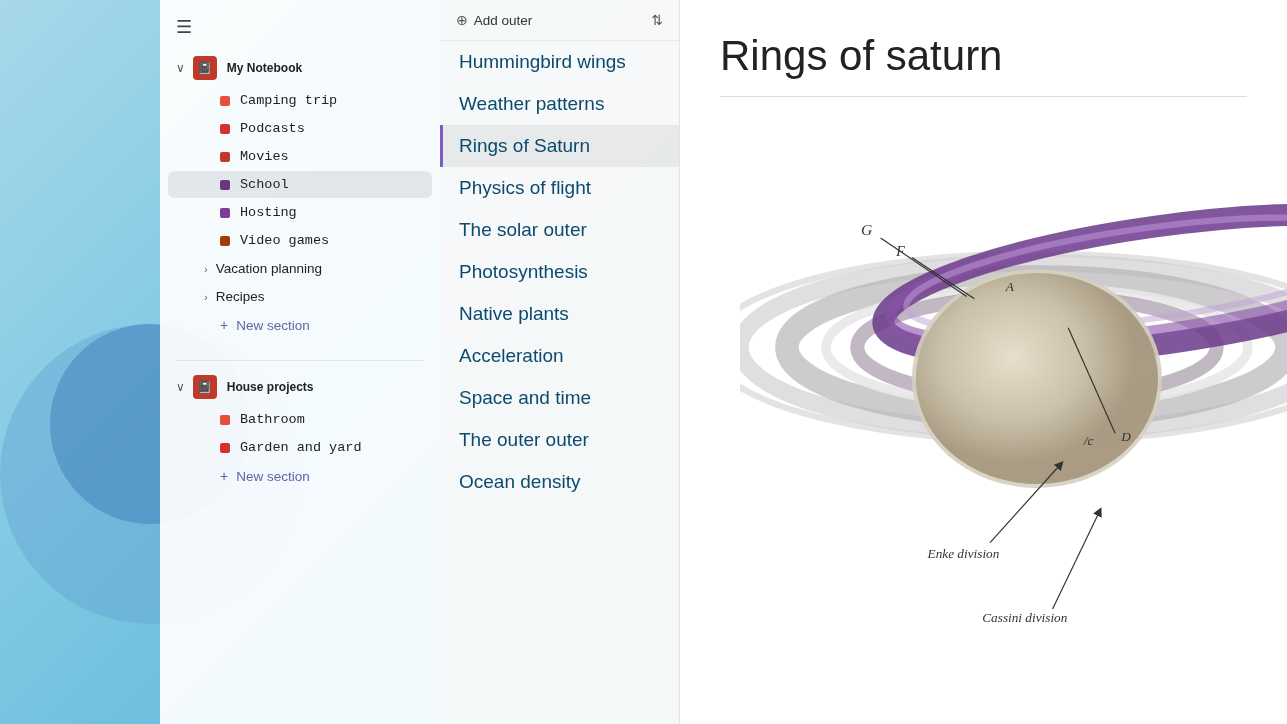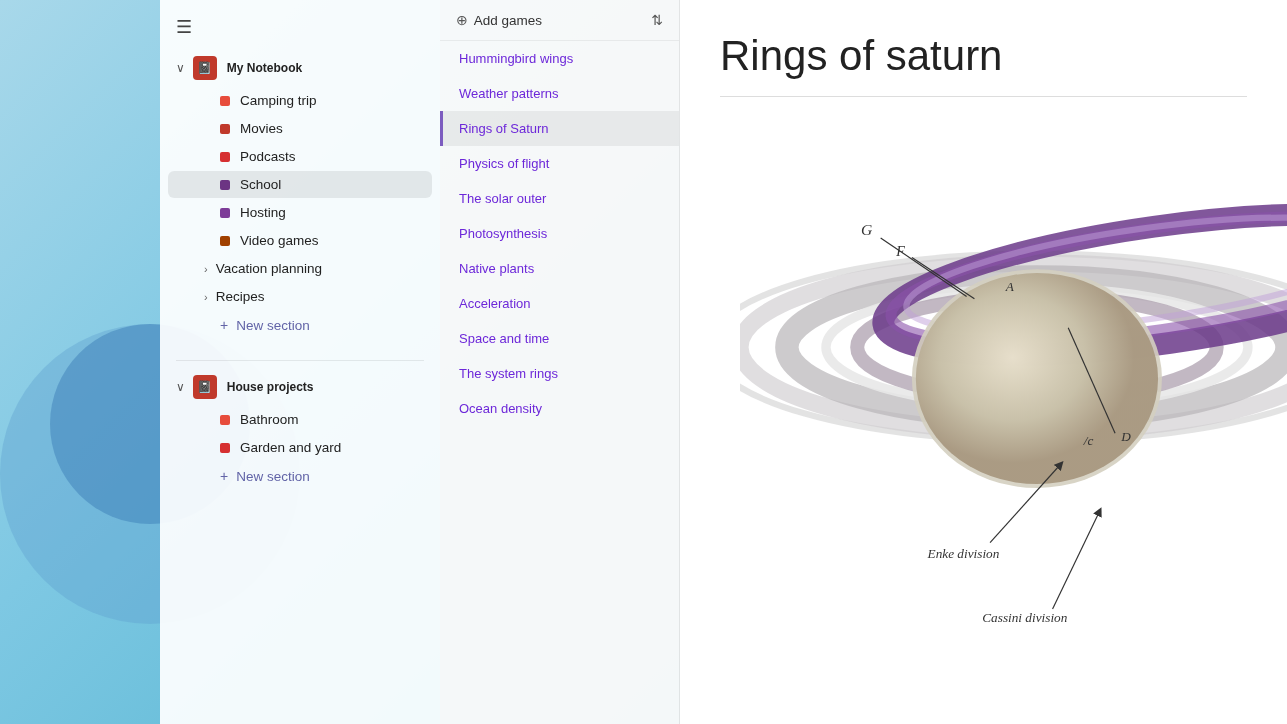--- a/index.html
+++ b/index.html
@@ -92,20 +92,21 @@
       color: #222;
     }
 
     .section-item {
       display: flex;
       align-items: center;
       padding: 6px 16px 6px 52px;
       cursor: pointer;
       border-radius: 6px;
       margin: 1px 8px;
+      font-family: Liberation Mono, monospace;
     }
 
     .section-item.active {
       background: rgba(0,0,0,0.08);
       text-align: center;
     }
 
     .section-dot {
       width: 10px;
       height: 10px;
@@ -201,22 +202,22 @@
 
     .sort-icon {
       margin-left: auto;
       font-size: 14px;
       color: #555;
       cursor: pointer;
     }
 
     .page-item {
       padding: 10px 16px;
-      font-size: 13px;
-      color: #6d28d9;
+      font-size: 19px;
+      color: #0c4a6e;
       cursor: pointer;
       border-left: 3px solid transparent;
     }
 
     .page-item.active {
       background: rgba(0,0,0,0.06);
       border-left-color: #7c5cbf;
       font-weight: 500;
     }
 
@@ -278,27 +279,27 @@
         </div>
         <span class="notebook-title">My Notebook</span>
       </div>
 
       <div class="section-item">
         <span class="section-dot dot-red"></span>
         <span class="section-label">Camping trip</span>
       </div>
 
       <div class="section-item">
+        <span class="section-dot dot-crimson"></span>
+        <span class="section-label">Podcasts</span>
+      </div>
+
+      <div class="section-item">
         <span class="section-dot dot-darkred"></span>
         <span class="section-label">Movies</span>
-      </div>
-
-      <div class="section-item">
-        <span class="section-dot dot-crimson"></span>
-        <span class="section-label">Podcasts</span>
       </div>
 
       <div class="section-item active">
         <span class="section-dot dot-purple"></span>
         <span class="section-label">School</span>
       </div>
 
       <div class="section-item">
         <span class="section-dot dot-violet"></span>
         <span class="section-label">Hosting</span>
@@ -352,21 +353,21 @@
         <span>New section</span>
       </div>
     </div>
 
   </div>
 
   <div class="pages-panel">
     <div class="pages-toolbar">
       <button class="add-page-btn">
         <span class="add-page-icon">⊕</span>
-        <span>Add games</span>
+        <span>Add outer</span>
       </button>
       <span class="sort-icon">⇅</span>
     </div>
 
     <div>
       <div class="page-item">
         <span>Hummingbird wings</span>
       </div>
       <div class="page-item">
         <span>Weather patterns</span>
@@ -386,21 +387,21 @@
       <div class="page-item">
         <span>Native plants</span>
       </div>
       <div class="page-item">
         <span>Acceleration</span>
       </div>
       <div class="page-item">
         <span>Space and time</span>
       </div>
       <div class="page-item">
-        <span>The system rings</span>
+        <span>The outer outer</span>
       </div>
       <div class="page-item">
         <span>Ocean density</span>
       </div>
     </div>
   </div>
 
   <div class="main-content">
     <div class="page-title">Rings of saturn</div>
     <div class="title-underline"></div>

